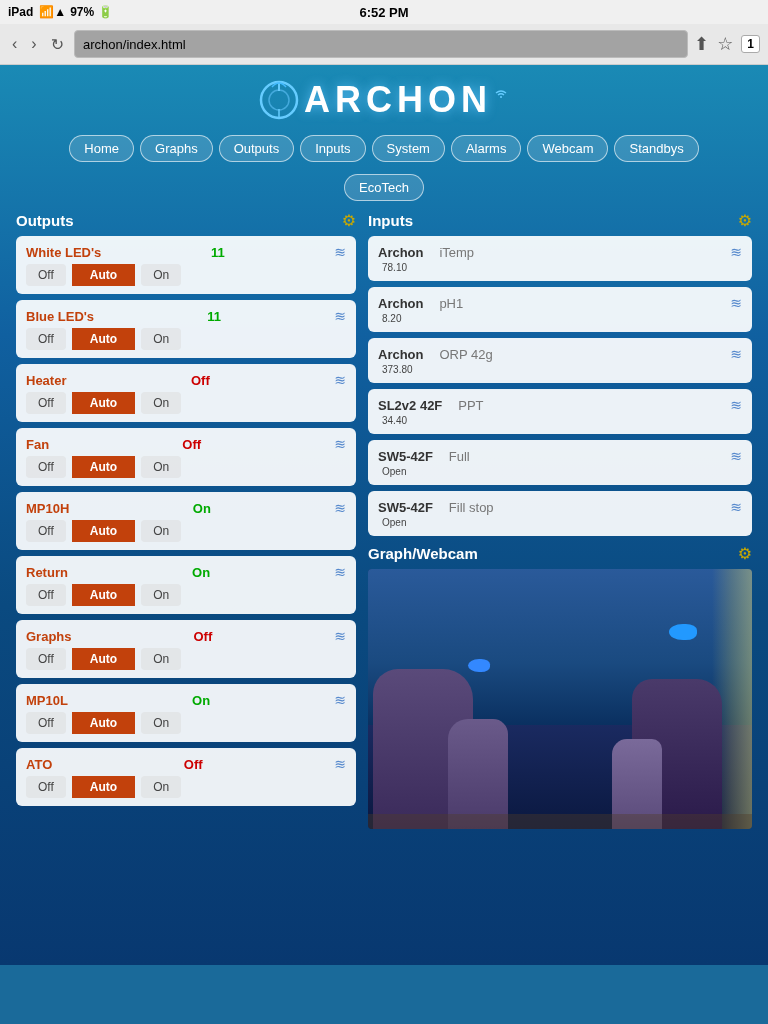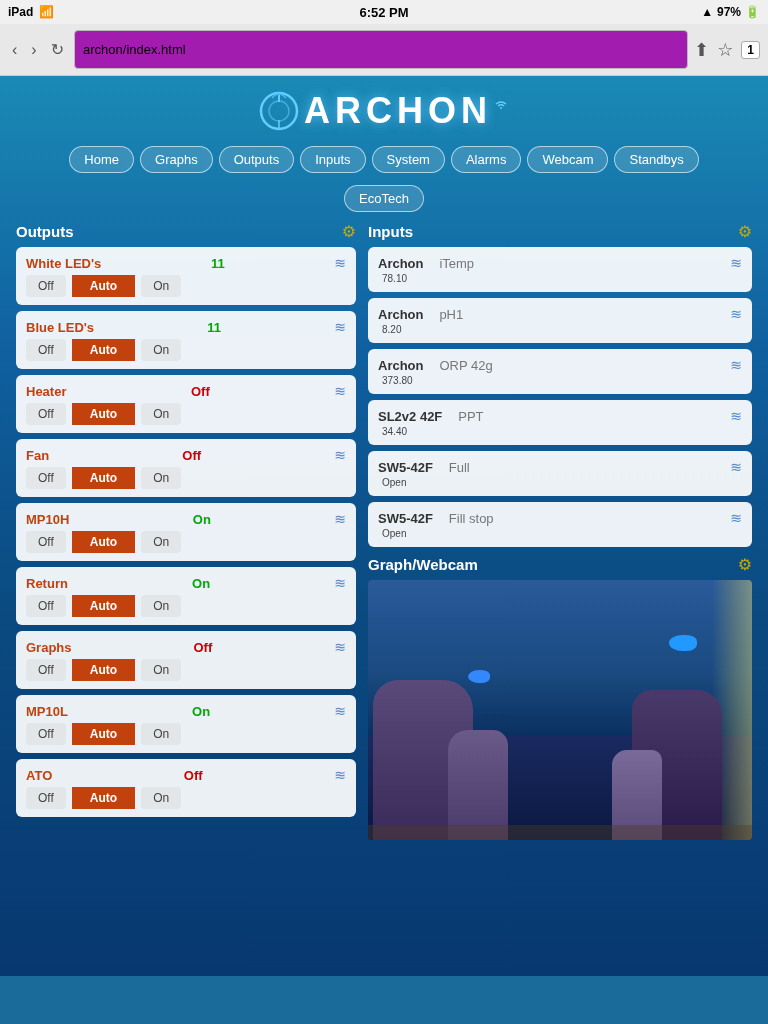--- a/index.html
+++ b/index.html
@@ -12,25 +12,24 @@
       background: #1a6a9a;
       overflow-x: hidden;
     }
 
     
     .status-bar {
       background: #f0f0f0;
       height: 24px;
       display: flex;
       align-items: center;
-      justify-content: space-between;
+      justify-content: flex-start;
       padding: 6px 8px;
       font-size: 12px;
       font-weight: bold;
-      gap: 32px;
     }
     .status-left { display: flex; align-items: center; gap: 6px; }
     .status-center { position: absolute; left: 50%; transform: translateX(-50%); font-weight: bold; font-size: 13px; }
     .status-right { display: flex; align-items: center; gap: 4px; font-size: 12px; }
 
     
     .browser-chrome {
       background: #e8e8e8;
       padding: 6px 8px;
       display: flex;
@@ -41,26 +40,26 @@
     .nav-btn {
       background: none;
       border: none;
       font-size: 16px;
       cursor: pointer;
       color: #555;
       padding: 2px 4px;
     }
     .address-bar {
       flex: 1;
-      height: 39px;
+      height: 28px;
       border: 1px solid #bbb;
       border-radius: 4px;
       padding: 0 8px;
       font-size: 13px;
-      background: #a21caf;
+      background: #a3a3a3;
     }
     .browser-actions {
       display: flex;
       gap: 8px;
       align-items: center;
     }
     .browser-action-btn {
       background: none;
       border: none;
       font-size: 18px;

